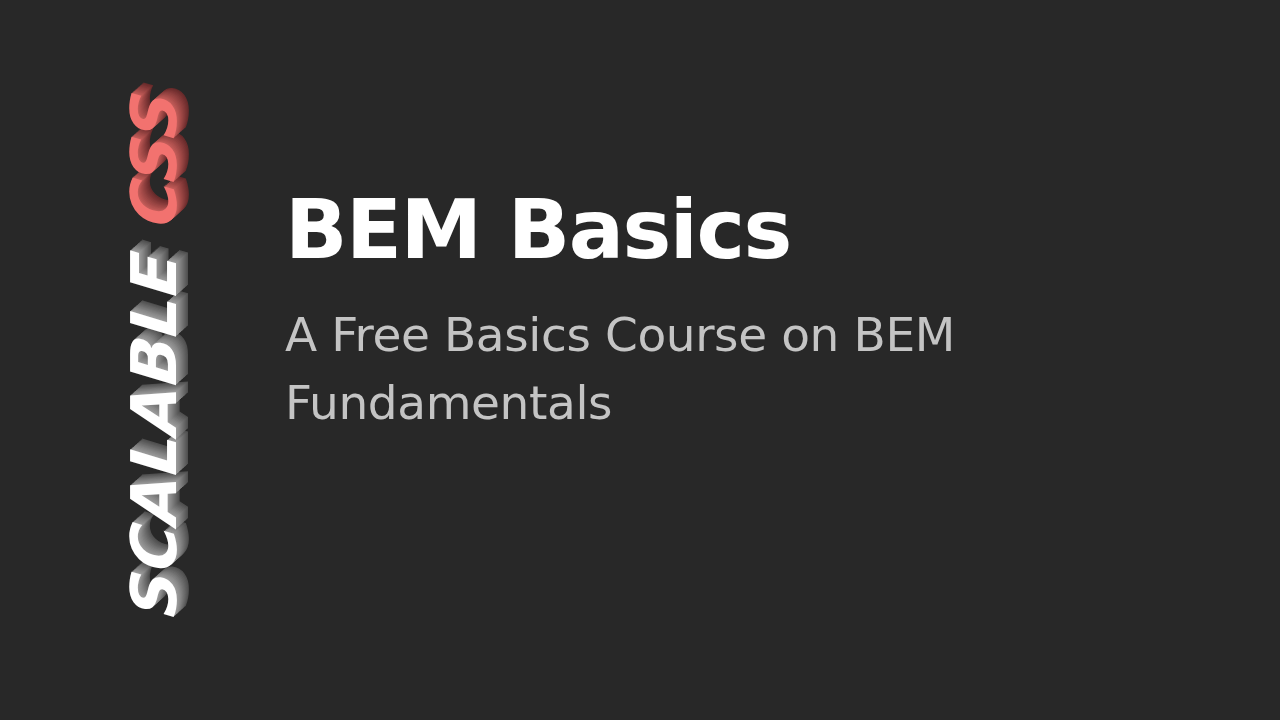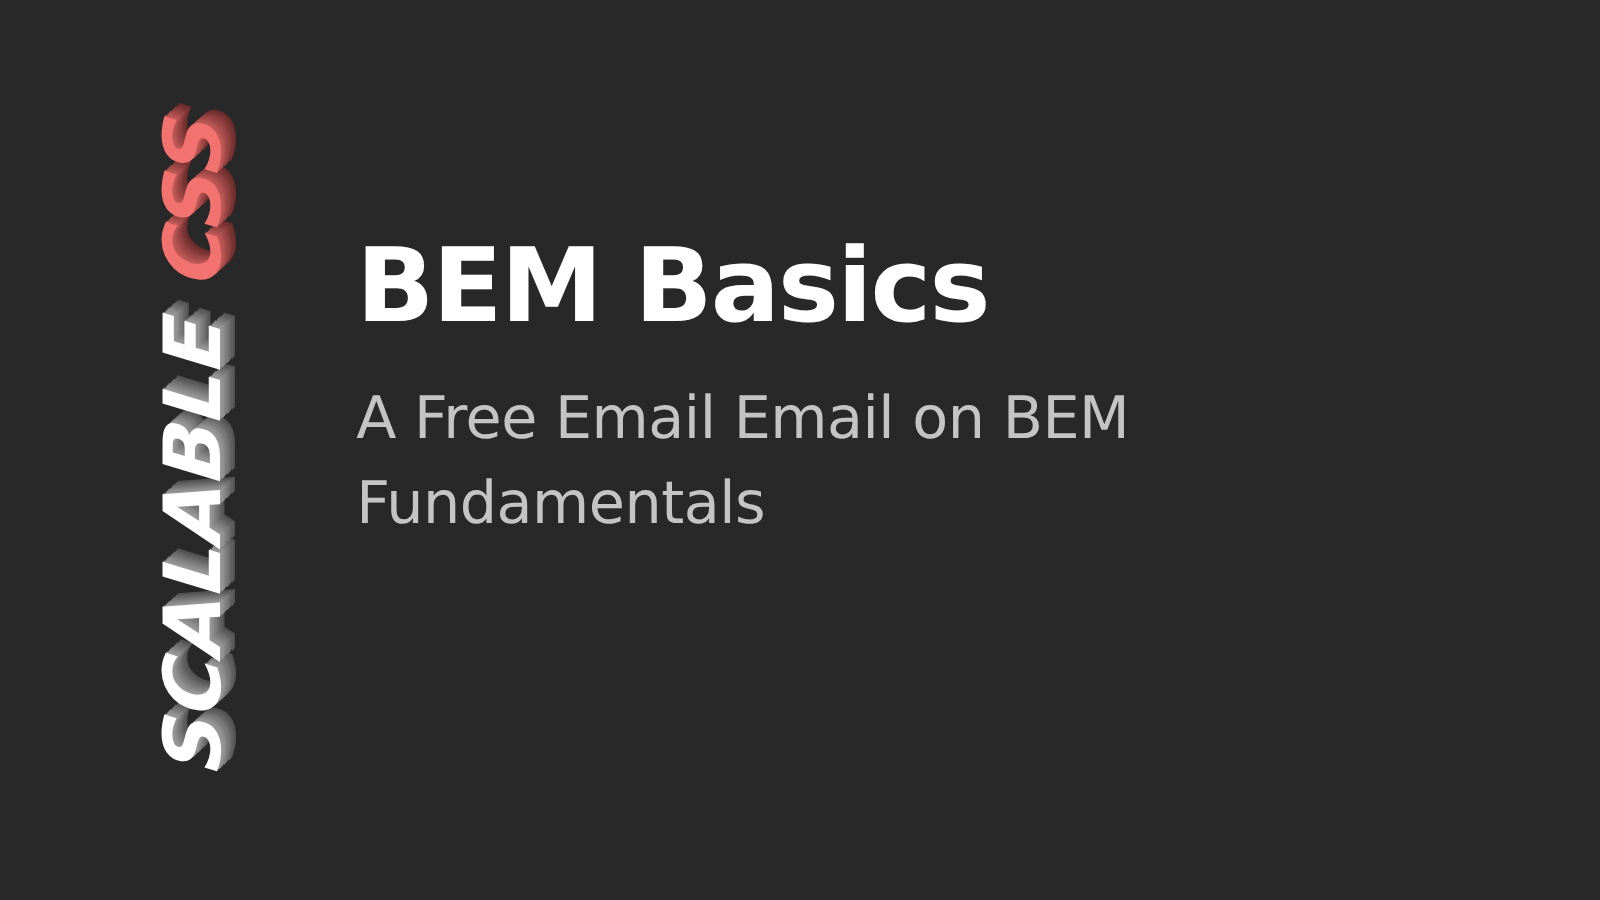--- a/index.html
+++ b/index.html
@@ -136,16 +136,16 @@
   <div class="brand">
     <div class="brand-rot">
       <div class="brand-text">
         <span class="brand-word brand-word--scalable">SCALABLE</span><span class="brand-gap"></span><span class="brand-word brand-word--css">CSS</span>
       </div>
     </div>
   </div>
 
   <div class="content">
     <h1 class="title">BEM Basics</h1>
-    <p class="subtitle">A Free Email Email on BEM Fundamentals</p>
+    <p class="subtitle">A Free Basics Course on BEM Fundamentals</p>
   </div>
 
 </div>
 
 </body></html>

